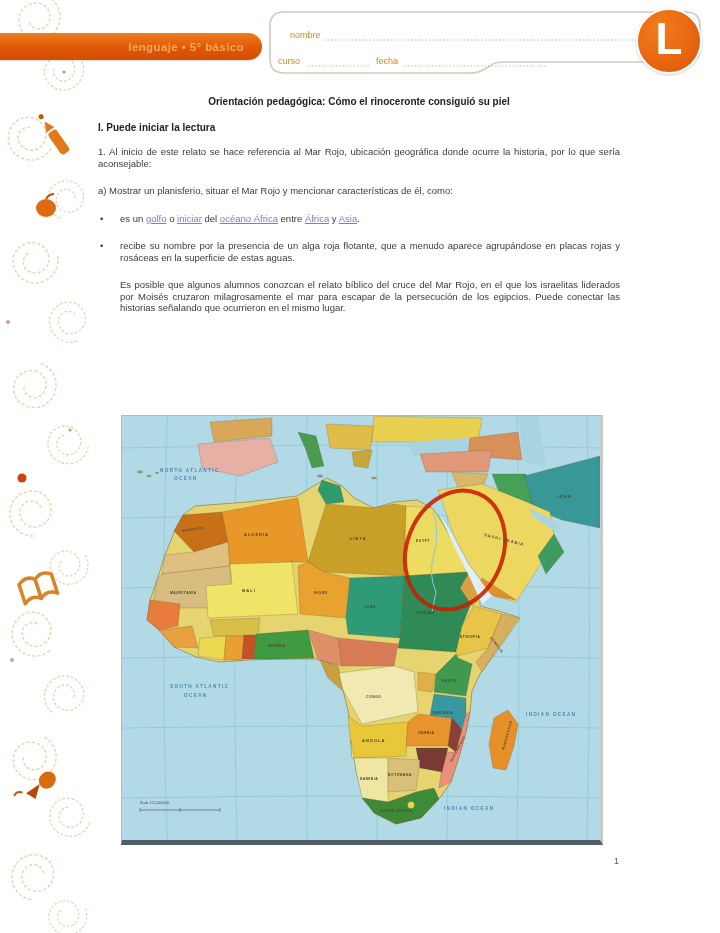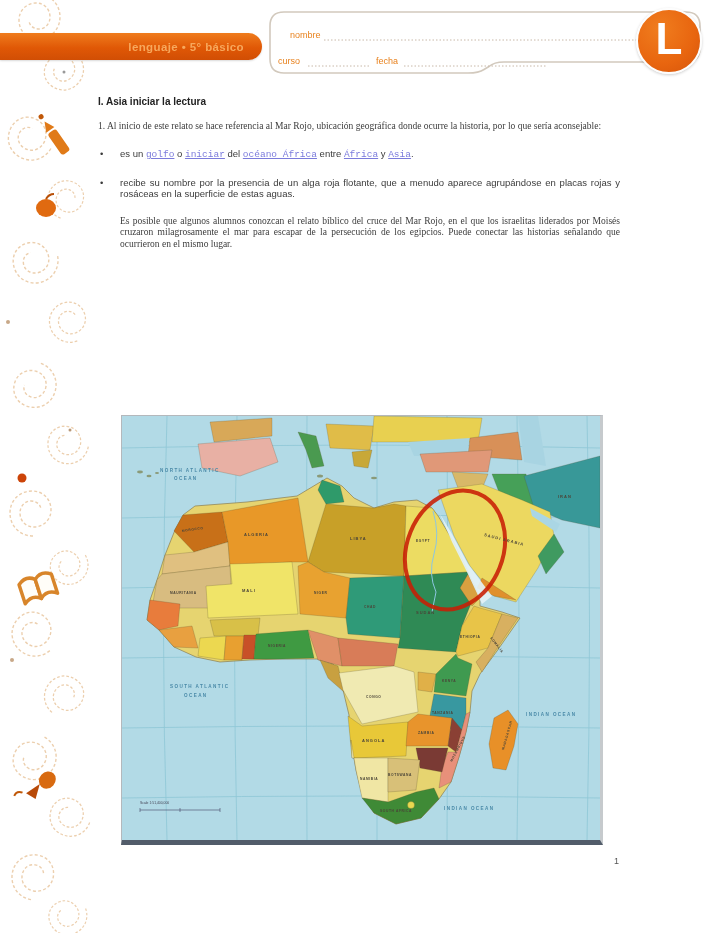--- a/index.html
+++ b/index.html
@@ -31,25 +31,25 @@
     border:2px solid #fdfdfd;box-sizing:border-box;
     display:flex;align-items:center;justify-content:center;
     box-shadow:0 1px 3px rgba(0,0,0,.2);
   }
   .logo span{color:#fff;font-size:44px;font-weight:bold;line-height:1;transform:translateY(-2px);}
   
   .content{position:absolute;left:98px;top:96px;width:522px;font-size:9.5px;line-height:11.5px;}
   .doc-title{text-align:center;font-weight:bold;color:#222;font-size:10px;margin:0 0 14px 0;}
   .doc-subtitle{text-align:center;font-weight:bold;color:#222;font-size:10px;margin:0 0 28px 0;}
   .sec-heading{font-weight:bold;color:#222;font-size:10px;margin:0 0 13px 0;}
-  .para{ text-align:justify;margin:0 0 16px 0;font-family:Liberation Serif, serif;}
+  .para{ text-align:justify;margin:0 0 16px 0;}
   .item-a{margin:0 0 16px 0;}
   .bullet{position:relative;padding-left:22px;text-align:justify;margin:0 0 16px 0;}
   .bullet .marker{position:absolute;left:2px;top:0;}
-  .lnk{color:#7b7bdc;text-decoration:underline;cursor:pointer;font-family:Liberation Mono, monospace;}
+  .lnk{color:#7b7bdc;text-decoration:underline;cursor:pointer;}
   .para-indent{margin-left:22px;text-align:justify;margin-bottom:16px;}
   
   .map-wrap{
     position:absolute;left:121px;top:415px;width:478px;height:424px;
     border:1px solid #b4b8bc;border-right:3px solid #c6cacd;border-bottom:5px solid #525c6a;
     box-sizing:content-box;background:#b2dae6;
   }
   .map-wrap svg{display:block;}
   .map-label{fill:#4a4438;font-weight:bold;letter-spacing:1px;font-size:4px;}
   .map-label-sm{fill:#4a4438;font-weight:bold;letter-spacing:.6px;font-size:3.3px;}
@@ -117,22 +117,24 @@
   <line x1="50" y1="61" x2="112" y2="61" stroke="#c8b8a8" stroke-width="1" stroke-dasharray="1.5,2"></line>
   <text x="118" y="59" font-size="9" fill="#e8821e">fecha</text>
   <line x1="146" y1="61" x2="288" y2="61" stroke="#c8b8a8" stroke-width="1" stroke-dasharray="1.5,2"></line>
 </svg>
 
 <div class="logo">
   <span>L</span>
 </div>
 
 <div class="content">
-  <p class="sec-heading">I. Asia iniciar la lectura</p>
+  <p class="doc-title">Orientación pedagógica: Cómo el rinoceronte consiguió su piel</p>
+  <p class="sec-heading">I. Puede iniciar la lectura</p>
   <p class="para">1. Al inicio de este relato se hace referencia al Mar Rojo, ubicación geográfica donde ocurre la historia, por lo que sería aconsejable:</p>
+  <p class="item-a">a) Mostrar un planisferio, situar el Mar Rojo y mencionar características de él, como:</p>
 
   <div class="bullet">
     <span class="marker">•</span>
     <span><span>es un </span><span class="lnk">golfo</span><span> o </span><span class="lnk">iniciar</span><span> del </span><span class="lnk">océano África</span><span> entre </span><span class="lnk">África</span><span> y </span><span class="lnk">Asia</span><span>.</span></span>
   </div>
 
   <div class="bullet">
     <span class="marker">•</span>
     <span>recibe su nombre por la presencia de un alga roja flotante, que a menudo aparece agrupándose en placas rojas y rosáceas en la superficie de estas aguas.</span>
   </div>

